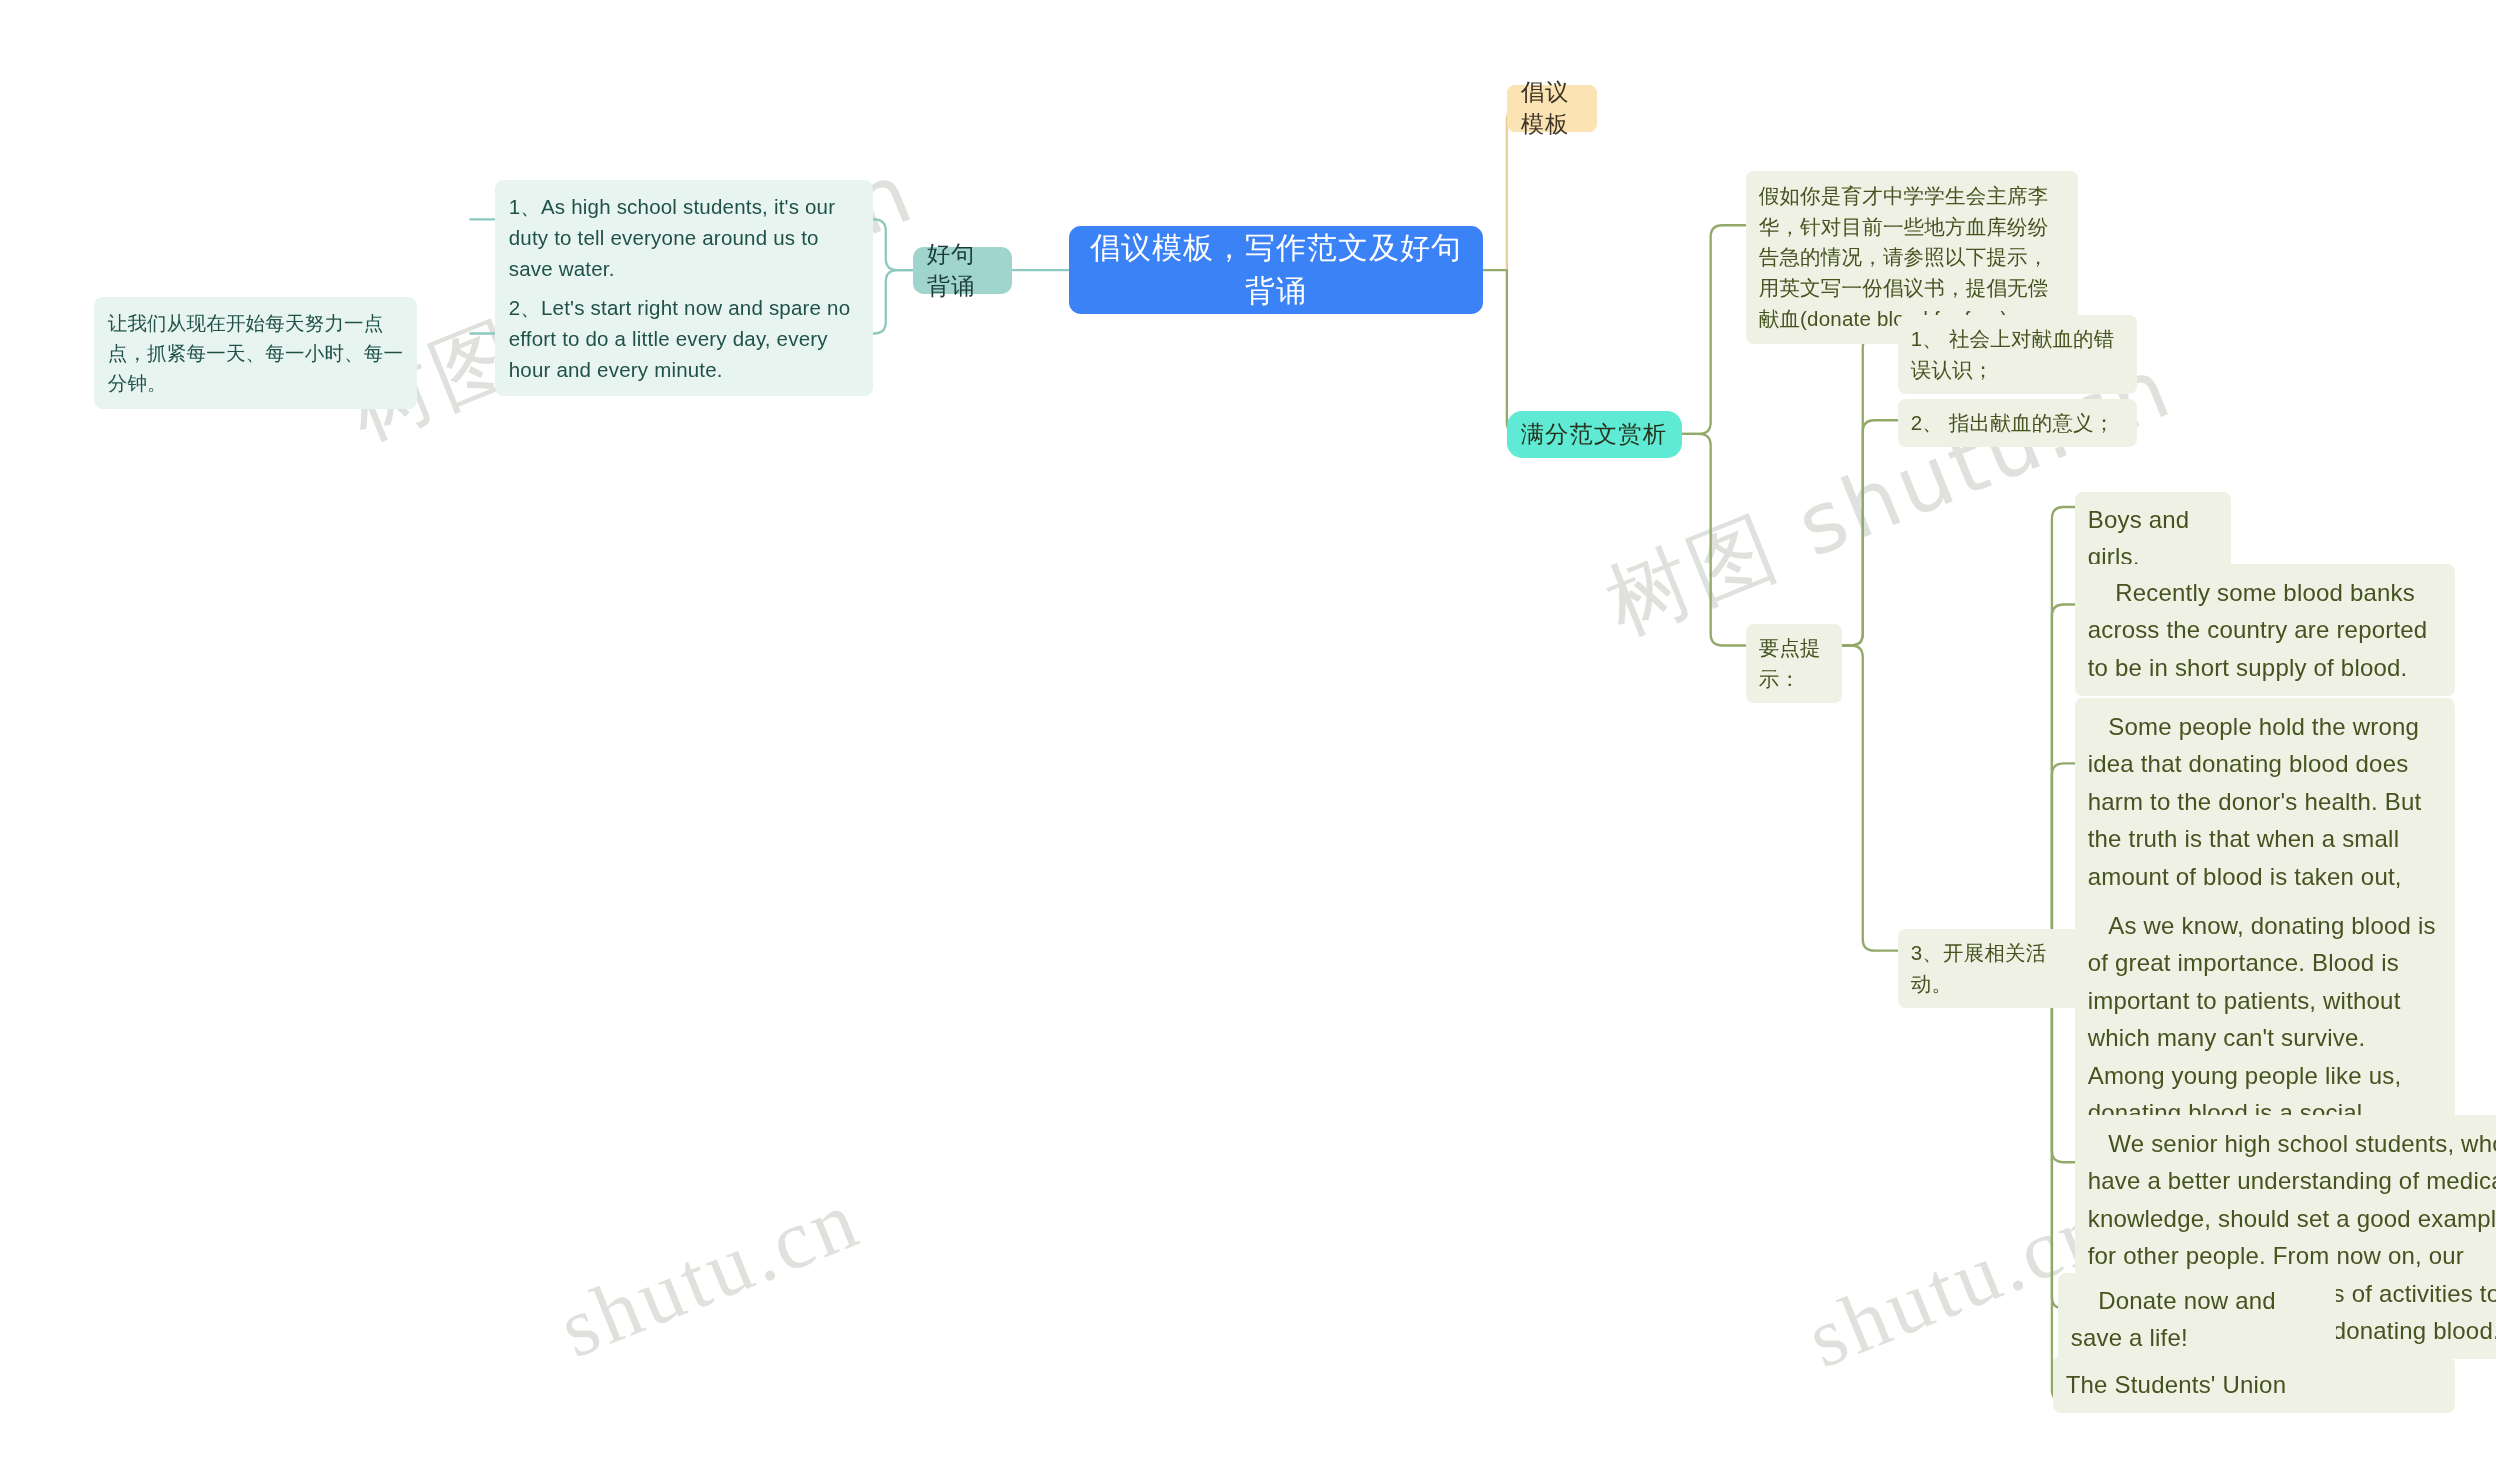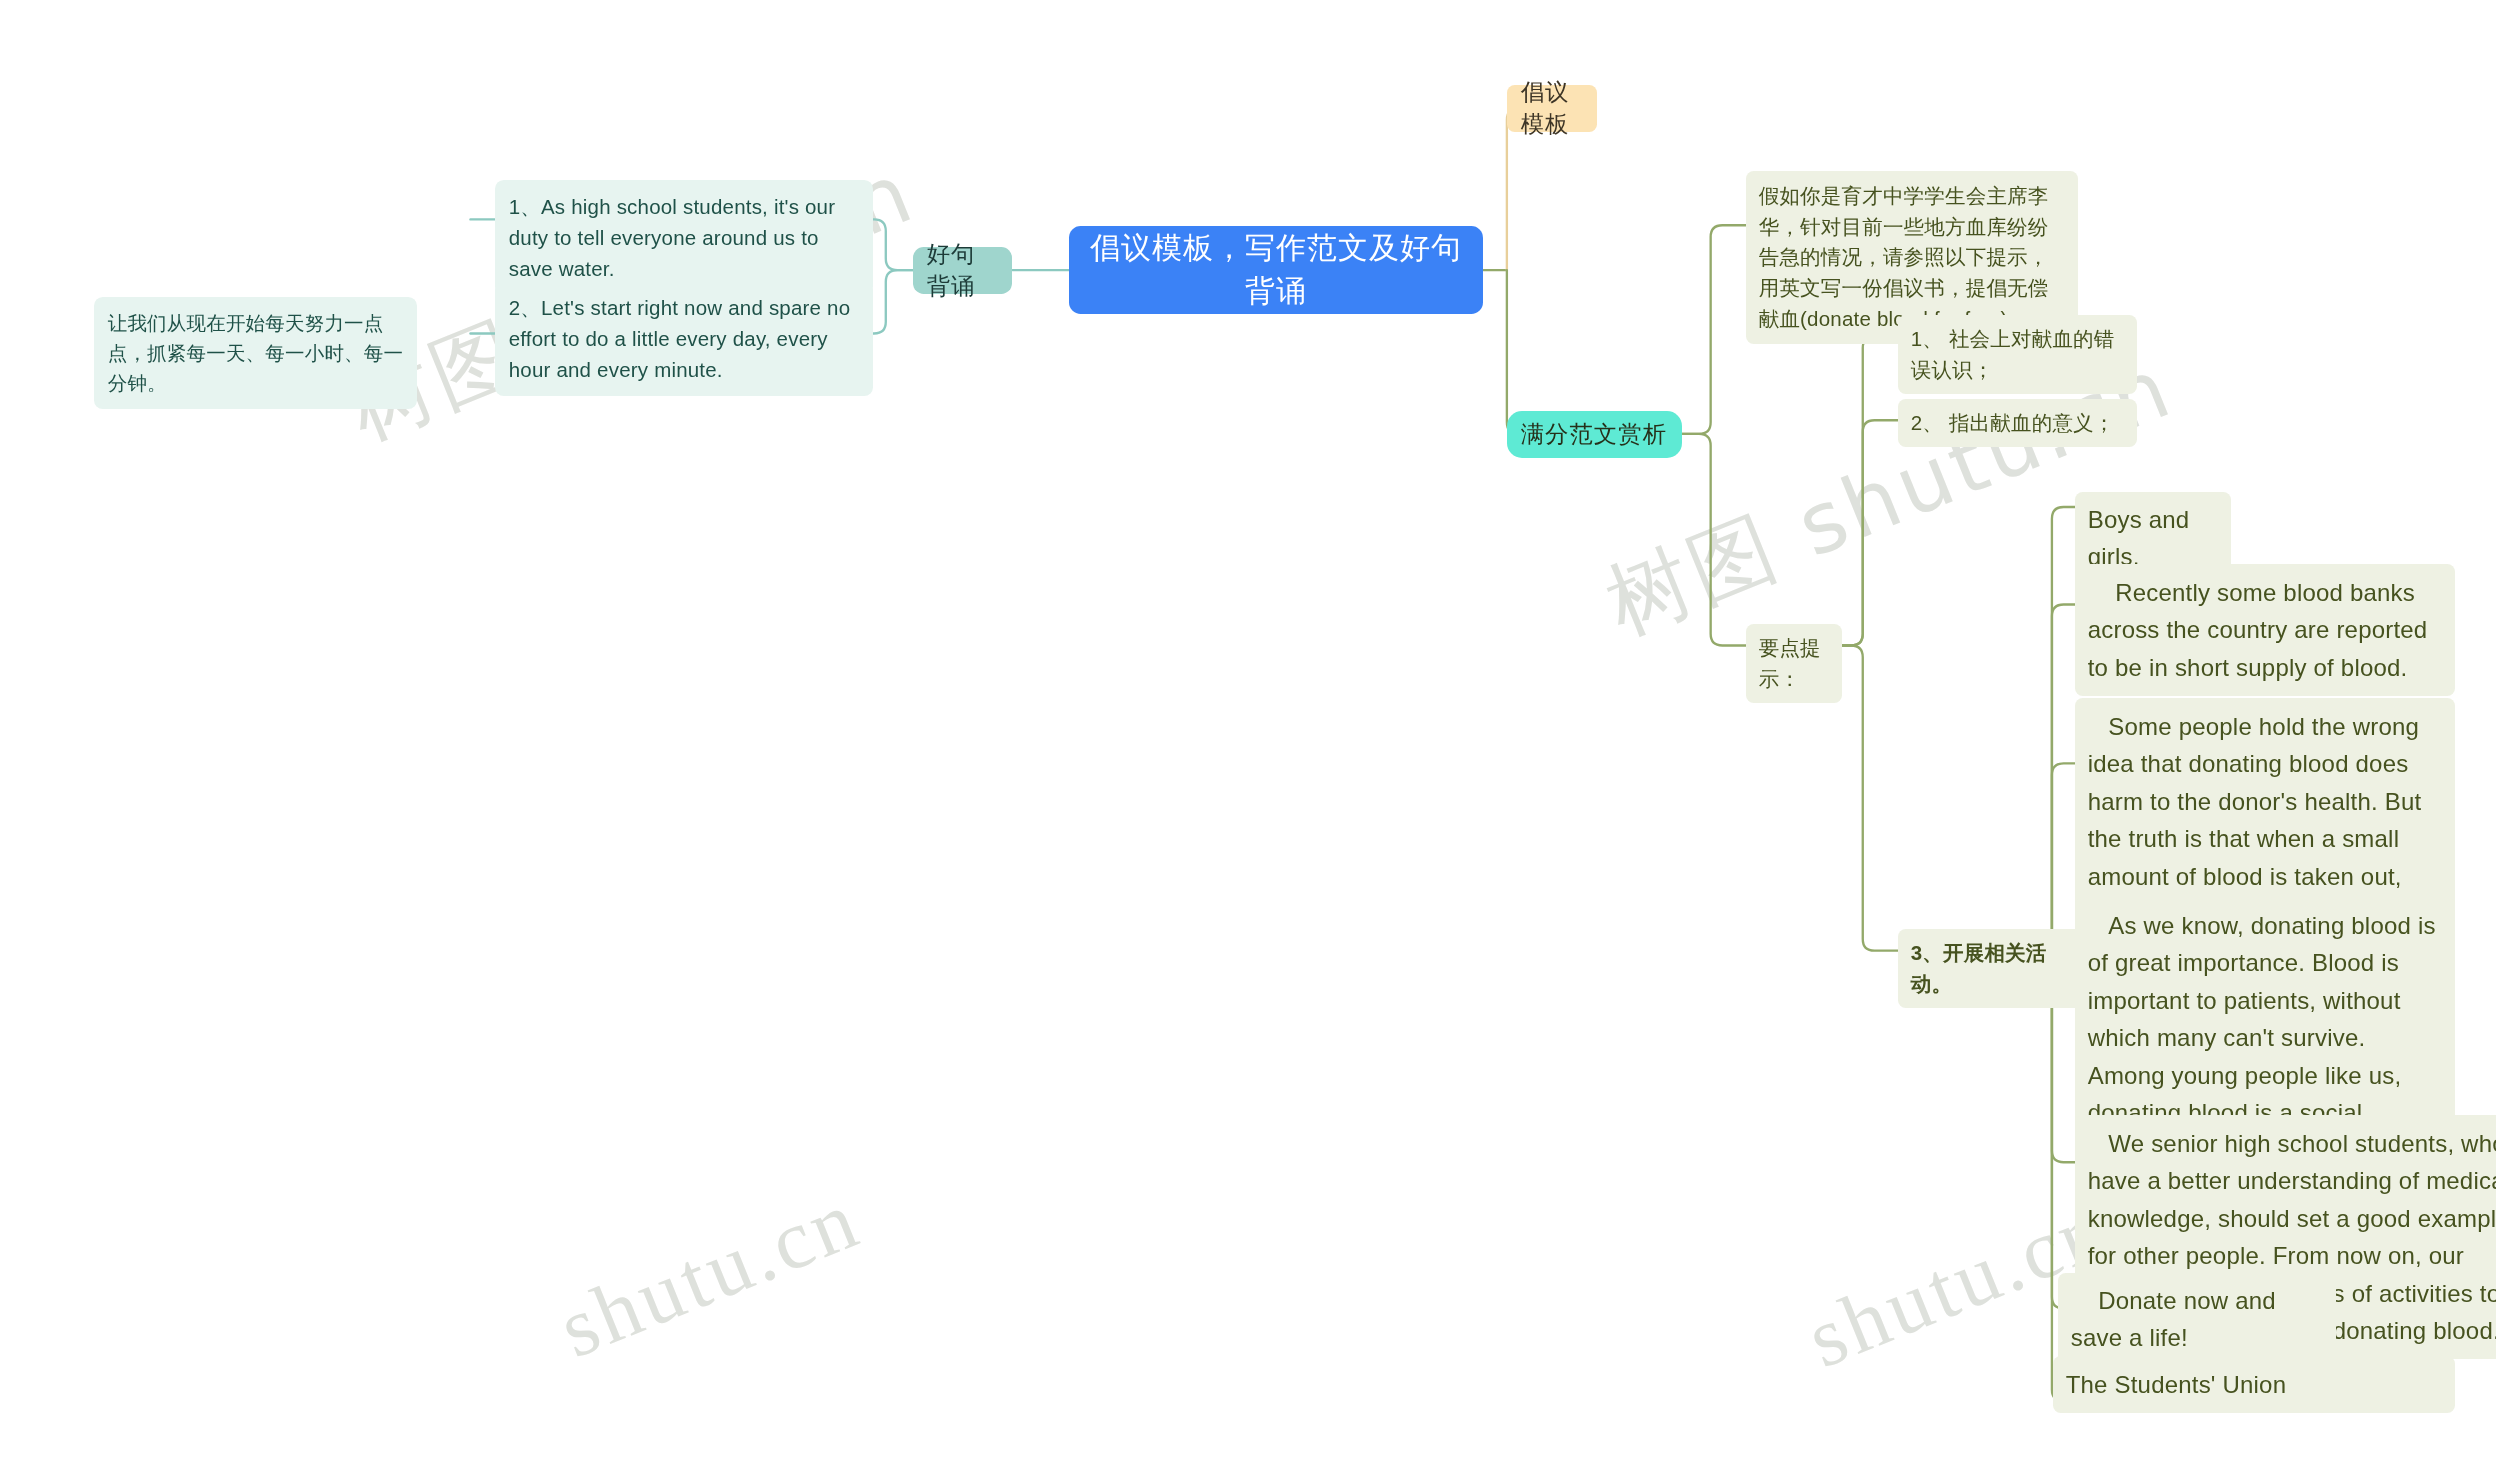--- a/index.html
+++ b/index.html
@@ -206,21 +206,21 @@
   <div class="node leaf-olive cn tight" style="left:1746px; top:624px; width:96px;">
     <span class="node-text">要点提示：</span>
   </div>
 
   <div class="node leaf-olive cn tight" style="left:1898px; top:315px; width:239px;">
     <span class="node-text">1、 社会上对献血的错误认识；</span>
   </div>
   <div class="node leaf-olive cn tight" style="left:1898px; top:399px; width:239px;">
     <span class="node-text">2、 指出献血的意义；</span>
   </div>
-  <div class="node leaf-olive cn tight" style="left:1898px; top:929px; width:201px;font-weight:bold;">
+  <div class="node leaf-olive cn tight" style="left:1898px; top:929px; width:201px;">
     <span class="node-text">3、开展相关活动。</span>
   </div>
 
   <div class="node leaf-olive tight" style="left:2075px; top:492px; width:156px;">
     <span class="node-text">Boys and girls,</span>
   </div>
   <div class="node leaf-olive" style="left:2075px; top:564px; width:380px;">
     <span class="node-text">    Recently some blood banks across the country are reported to be in short supply of blood.</span>
   </div>
   <div class="node leaf-olive" style="left:2075px; top:698px; width:380px;">

